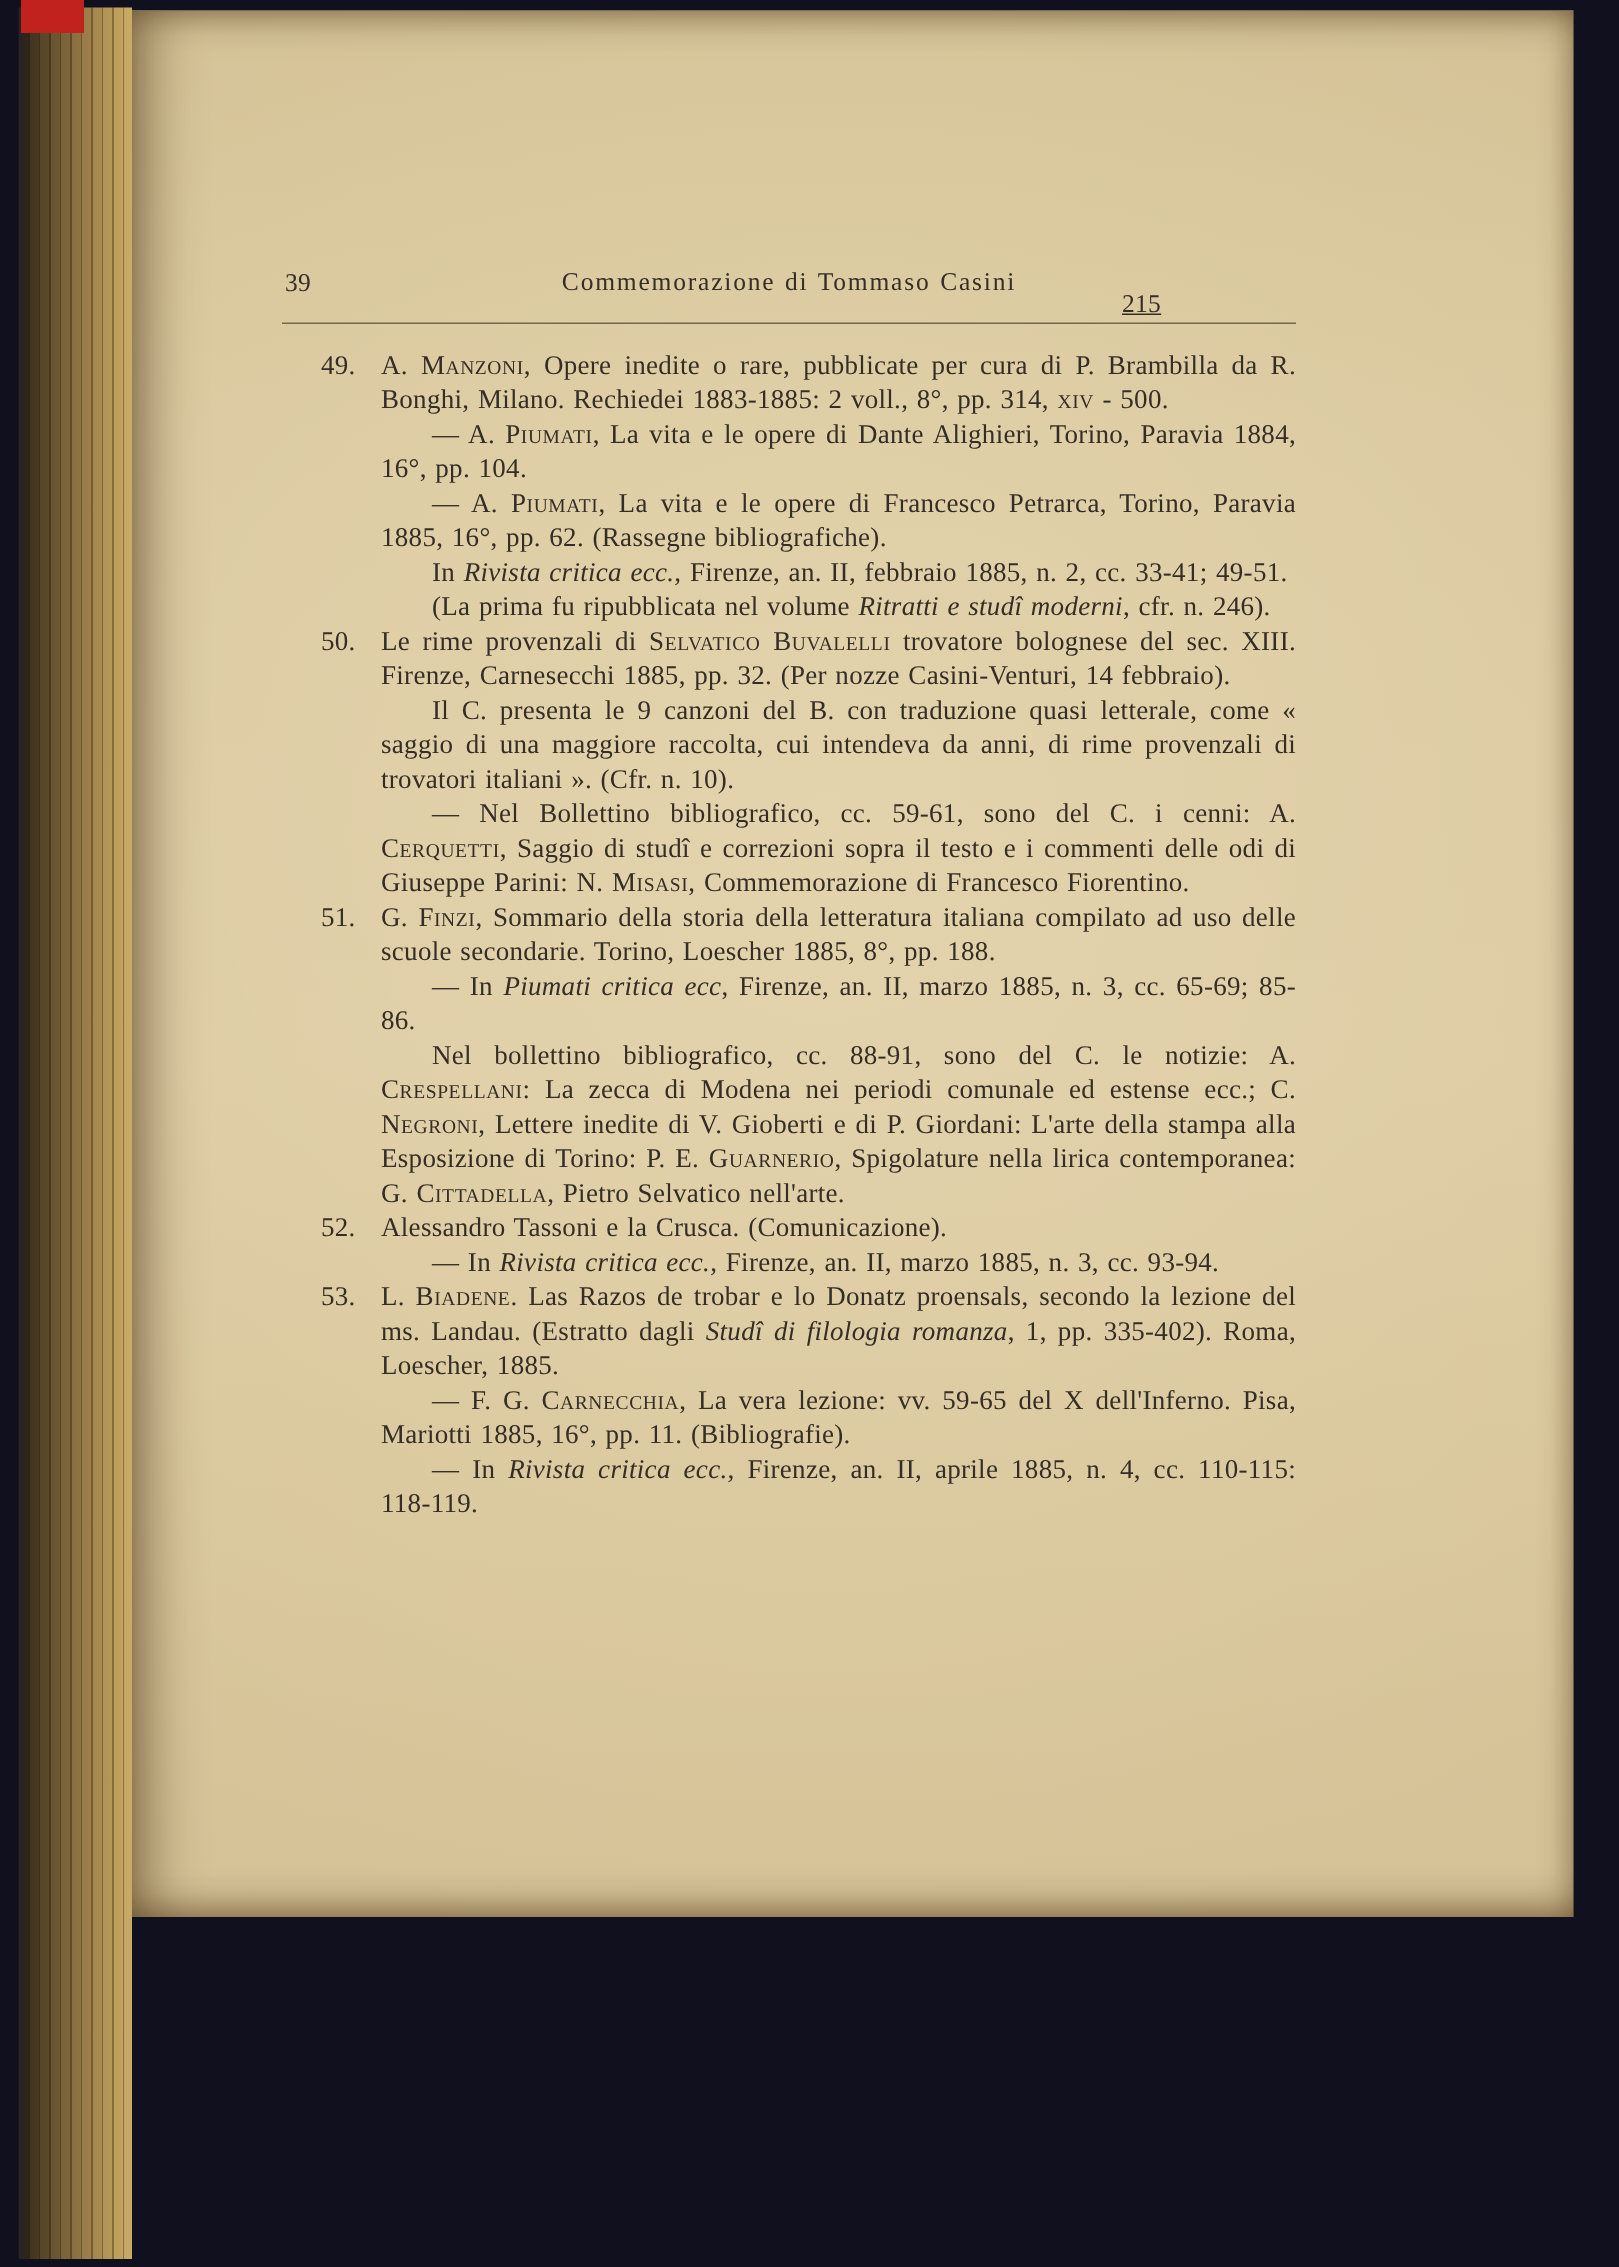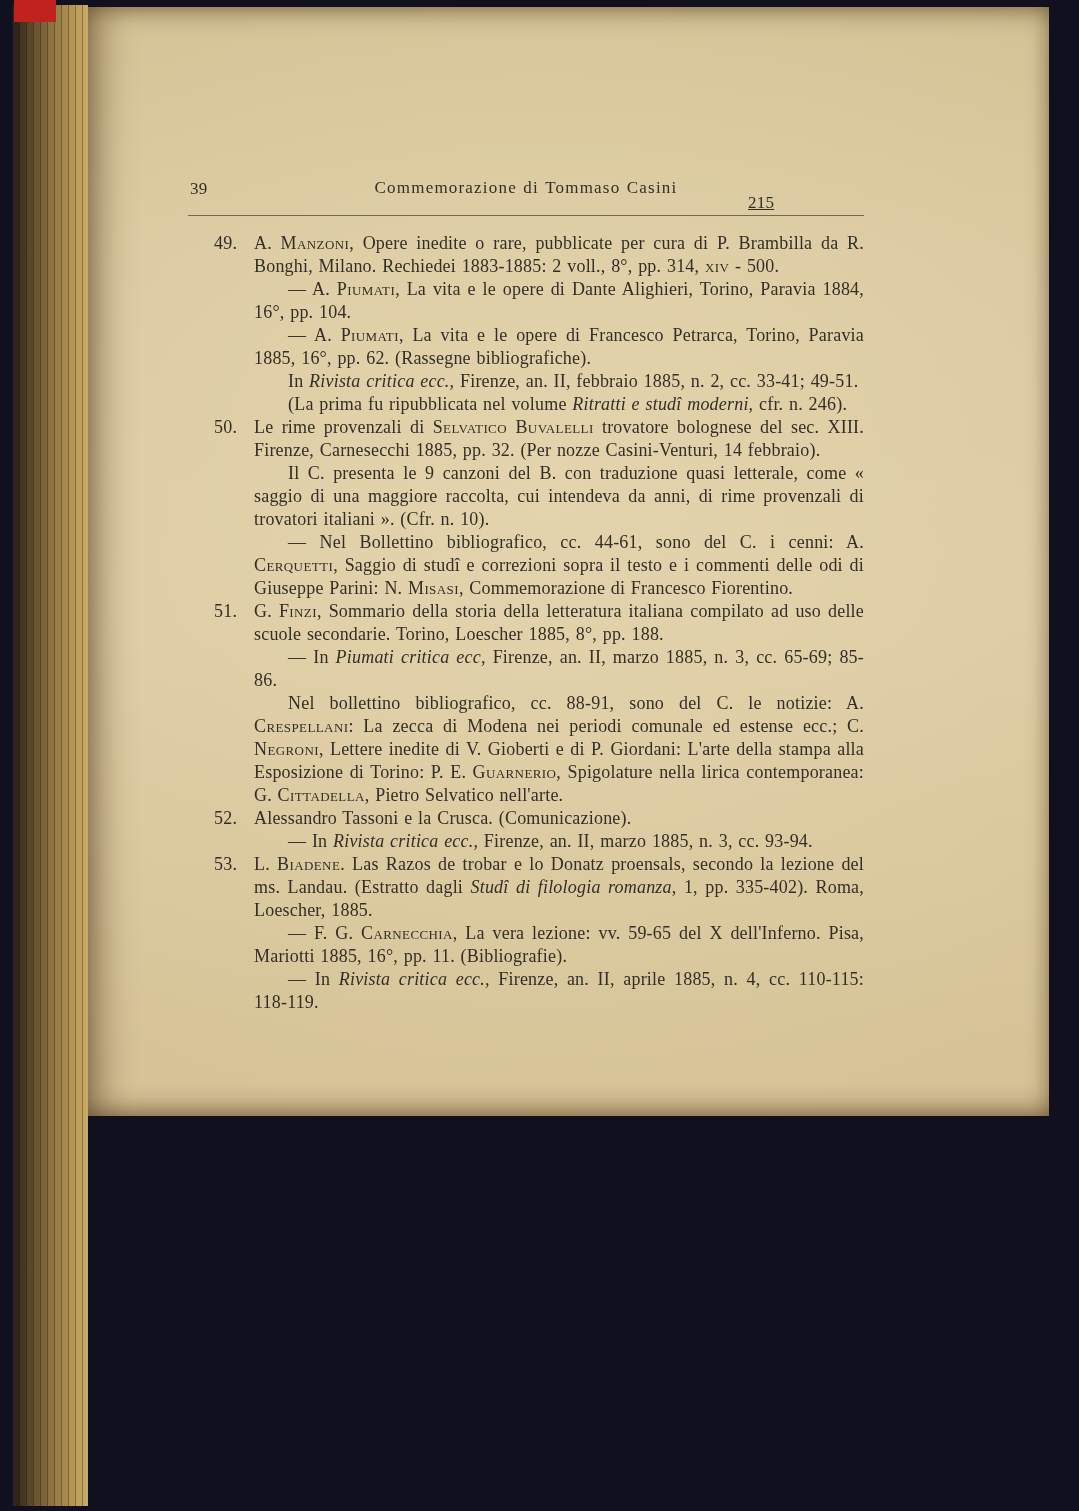--- a/index.html
+++ b/index.html
@@ -25,21 +25,21 @@
   }
 
   
   .red-tab {
     position:absolute; left:14px; top:0; width:42px; height:22px;
     background: var(--red_tab, #c2221d);
   }
 
   
   .page {
-    position:absolute; left:88px; top:7px; width:961px; height:1109px;
+    position:absolute; left:88px; top:7px; width:961px; height:1271px;
     background:
       radial-gradient(ellipse 120% 90% at 48% 42%, rgba(255,246,214,0.25), rgba(0,0,0,0) 70%),
       linear-gradient(180deg, #d3c194 0%, var(--paper, #d9c79d) 22%, #dbc9a0 55%, #d5c296 100%);
     box-shadow:
       inset 20px 0 34px -8px rgba(70,45,15,0.50),
       inset -10px 0 20px -6px rgba(70,45,15,0.30),
       inset 0 14px 22px -12px rgba(70,45,15,0.35),
       inset 0 -16px 24px -12px rgba(70,45,15,0.40);
   }
 
@@ -102,21 +102,21 @@
             <p class="para first"><span>A. </span><span class="sc">Manzoni</span><span>, Opere inedite o rare, pubblicate per cura di P. Brambilla da R. Bonghi, Milano. Rechiedei 1883-1885: 2 voll., 8°, pp. 314, </span><span class="sc">xiv</span><span> - 500.</span></p>
             <p class="para"><span>— A. </span><span class="sc">Piumati</span><span>, La vita e le opere di Dante Alighieri, Torino, Paravia 1884, 16°, pp. 104.</span></p>
             <p class="para"><span>— A. </span><span class="sc">Piumati</span><span>, La vita e le opere di Francesco Petrarca, Torino, Paravia 1885, 16°, pp. 62. (Rassegne bibliografiche).</span></p>
             <p class="para"><span>In </span><span class="it">Rivista critica ecc.,</span><span> Firenze, an. II, febbraio 1885, n. 2, cc. 33-41; 49-51.</span></p>
             <p class="para"><span>(La prima fu ripubblicata nel volume </span><span class="it">Ritratti e studî moderni</span><span>, cfr. n. 246).</span></p>
           </div>
           <div class="entry">
             <span class="entry-num">50.</span>
             <p class="para first"><span>Le rime provenzali di </span><span class="sc">Selvatico Buvalelli</span><span> trovatore bolognese del sec. XIII. Firenze, Carnesecchi 1885, pp. 32. (Per nozze Casini-Venturi, 14 febbraio).</span></p>
             <p class="para"><span>Il C. presenta le 9 canzoni del B. con traduzione quasi letterale, come « saggio di una maggiore raccolta, cui intendeva da anni, di rime provenzali di trovatori italiani ». (Cfr. n. 10).</span></p>
-            <p class="para"><span>— Nel Bollettino bibliografico, cc. 44-61, sono del C. i cenni: A. </span><span class="sc">Cerquetti</span><span>, Saggio di studî e correzioni sopra il testo e i commenti delle odi di Giuseppe Parini: N. </span><span class="sc">Misasi</span><span>, Commemorazione di Francesco Fiorentino.</span></p>
+            <p class="para"><span>— Nel Bollettino bibliografico, cc. 59-61, sono del C. i cenni: A. </span><span class="sc">Cerquetti</span><span>, Saggio di studî e correzioni sopra il testo e i commenti delle odi di Giuseppe Parini: N. </span><span class="sc">Misasi</span><span>, Commemorazione di Francesco Fiorentino.</span></p>
           </div>
           <div class="entry">
             <span class="entry-num">51.</span>
             <p class="para first"><span>G. </span><span class="sc">Finzi</span><span>, Sommario della storia della letteratura italiana compilato ad uso delle scuole secondarie. Torino, Loescher 1885, 8°, pp. 188.</span></p>
             <p class="para"><span>— In </span><span class="it">Piumati critica ecc</span><span>, Firenze, an. II, marzo 1885, n. 3, cc. 65-69; 85-86.</span></p>
             <p class="para"><span>Nel bollettino bibliografico, cc. 88-91, sono del C. le notizie: A. </span><span class="sc">Crespellani</span><span>: La zecca di Modena nei periodi comunale ed estense ecc.; C. </span><span class="sc">Negroni</span><span>, Lettere inedite di V. Gioberti e di P. Giordani: L'arte della stampa alla Esposizione di Torino: P. E. </span><span class="sc">Guarnerio</span><span>, Spigolature nella lirica contemporanea: G. </span><span class="sc">Cittadella</span><span>, Pietro Selvatico nell'arte.</span></p>
           </div>
           <div class="entry">
             <span class="entry-num">52.</span>
             <p class="para first"><span>Alessandro Tassoni e la Crusca. (Comunicazione).</span></p>

